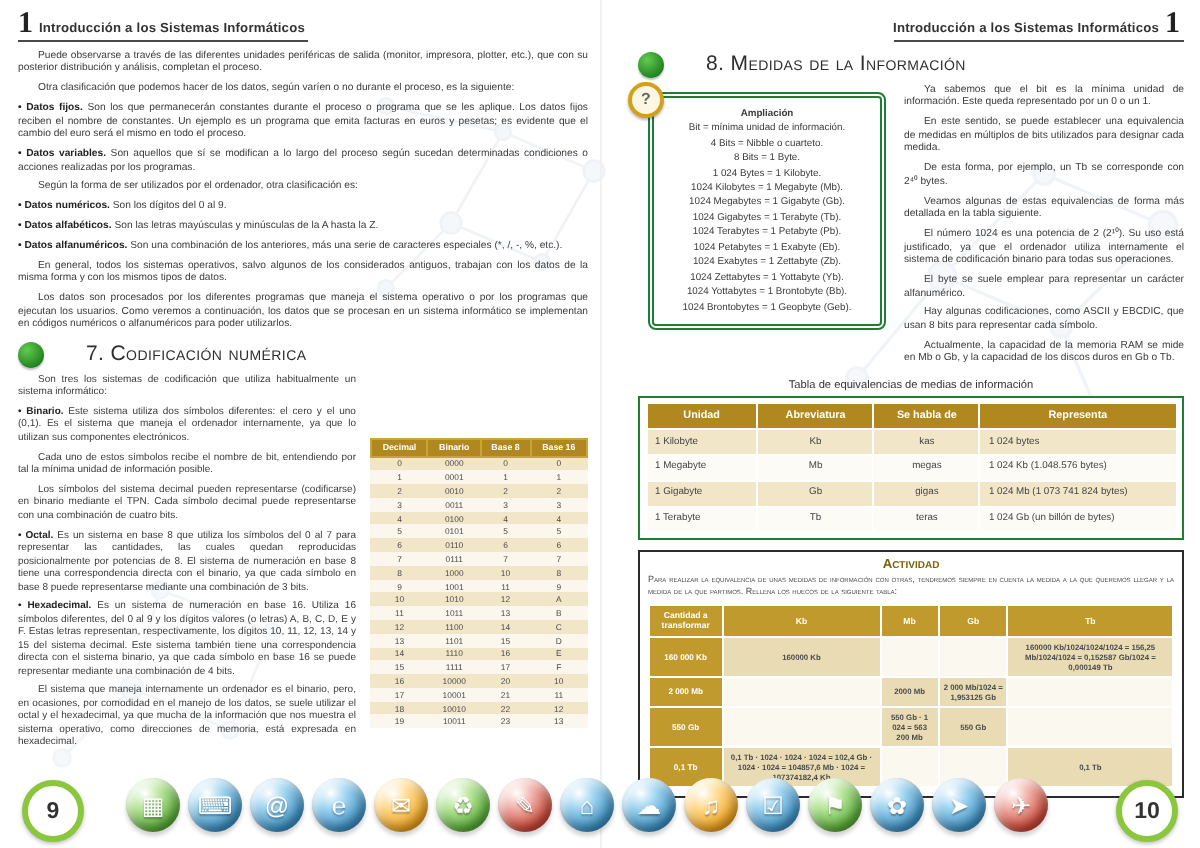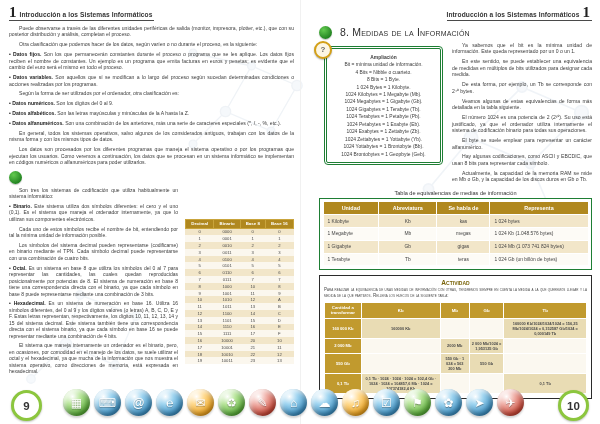--- a/index.html
+++ b/index.html
@@ -16,21 +16,21 @@
   .head{display:flex;align-items:flex-end;gap:3px;border-bottom:1.2px solid #4a4a4a;
         padding:0 2px 1px 0;width:fit-content;margin-bottom:4px;position:relative;z-index:2;}
   .head.right{margin-left:auto;margin-bottom:2px;}
   .head .num{font-family:"Liberation Serif",serif;font-size:15px;font-weight:bold;line-height:.85;color:#222;}
   .head .ht{font-size:6.6px;font-weight:bold;color:#333;letter-spacing:.1px;padding-bottom:1px;}
 
   .para{font-size:5.1px;line-height:1.3;text-align:justify;margin:0 0 3.2px;text-indent:10px;position:relative;z-index:2;}
   .para.bullet{text-indent:0;}
   .para b{color:#222;}
 
-  .sec-head{display:flex;align-items:center;gap:8px;margin:5px 0 3px;position:relative;z-index:2;}
+  .sec-head{display:flex;align-items:center;gap:21px;margin:5px 0 3px;position:relative;z-index:2;}
   .sec-dot{width:13px;height:13px;border-radius:50%;flex:none;
            background:radial-gradient(circle at 35% 30%,#63cb50,#1d7d1d 78%);
            box-shadow:0 1px 1px rgba(0,0,0,.25);}
   .sec-title{font-size:10.5px;font-variant:small-caps;color:#2e2e2e;letter-spacing:.2px;}
 
   
   .cols7{display:flex;gap:7px;position:relative;z-index:2;}
   .cols7 .txt{flex:1.55;}
   .cols7 .txt .para{font-size:5px;}
   .cols7 .tblcol{flex:1;padding-top:32px;}
@@ -142,20 +142,21 @@
         <p class="para">Según la forma de ser utilizados por el ordenador, otra clasificación es:</p>
         <p class="para bullet"><b>• Datos numéricos. </b>Son los dígitos del 0 al 9.</p>
         <p class="para bullet"><b>• Datos alfabéticos. </b>Son las letras mayúsculas y minúsculas de la A hasta la Z.</p>
         <p class="para bullet"><b>• Datos alfanuméricos. </b>Son una combinación de los anteriores, más una serie de caracteres especiales (*, /, -, %, etc.).</p>
         <p class="para">En general, todos los sistemas operativos, salvo algunos de los considerados antiguos, trabajan con los datos de la misma forma y con los mismos tipos de datos.</p>
         <p class="para">Los datos son procesados por los diferentes programas que maneja el sistema operativo o por los programas que ejecutan los usuarios. Como veremos a continuación, los datos que se procesan en un sistema informático se implementan en códigos numéricos o alfanuméricos para poder utilizarlos.</p>
       </div>
 
     <div class="sec-head">
       <span class="sec-dot"></span>
+      <span class="sec-title">7. Codificación numérica</span>
     </div>
 
     <div class="cols7">
       <div class="txt">
           <p class="para">Son tres los sistemas de codificación que utiliza habitualmente un sistema informático:</p>
           <p class="para bullet"><b>• Binario. </b>Este sistema utiliza dos símbolos diferentes: el cero y el uno (0,1). Es el sistema que maneja el ordenador internamente, ya que lo utilizan sus componentes electrónicos.</p>
           <p class="para">Cada uno de estos símbolos recibe el nombre de bit, entendiendo por tal la mínima unidad de información posible.</p>
           <p class="para">Los símbolos del sistema decimal pueden representarse (codificarse) en binario mediante el TPN. Cada símbolo decimal puede representarse con una combinación de cuatro bits.</p>
           <p class="para bullet"><b>• Octal. </b>Es un sistema en base 8 que utiliza los símbolos del 0 al 7 para representar las cantidades, las cuales quedan reproducidas posicionalmente por potencias de 8. El sistema de numeración en base 8 tiene una correspondencia directa con el binario, ya que cada símbolo en base 8 puede representarse mediante una combinación de 3 bits.</p>
           <p class="para bullet"><b>• Hexadecimal. </b>Es un sistema de numeración en base 16. Utiliza 16 símbolos diferentes, del 0 al 9 y los dígitos valores (o letras) A, B, C, D, E y F. Estas letras representan, respectivamente, los dígitos 10, 11, 12, 13, 14 y 15 del sistema decimal. Este sistema también tiene una correspondencia directa con el sistema binario, ya que cada símbolo en base 16 se puede representar mediante una combinación de 4 bits.</p>

